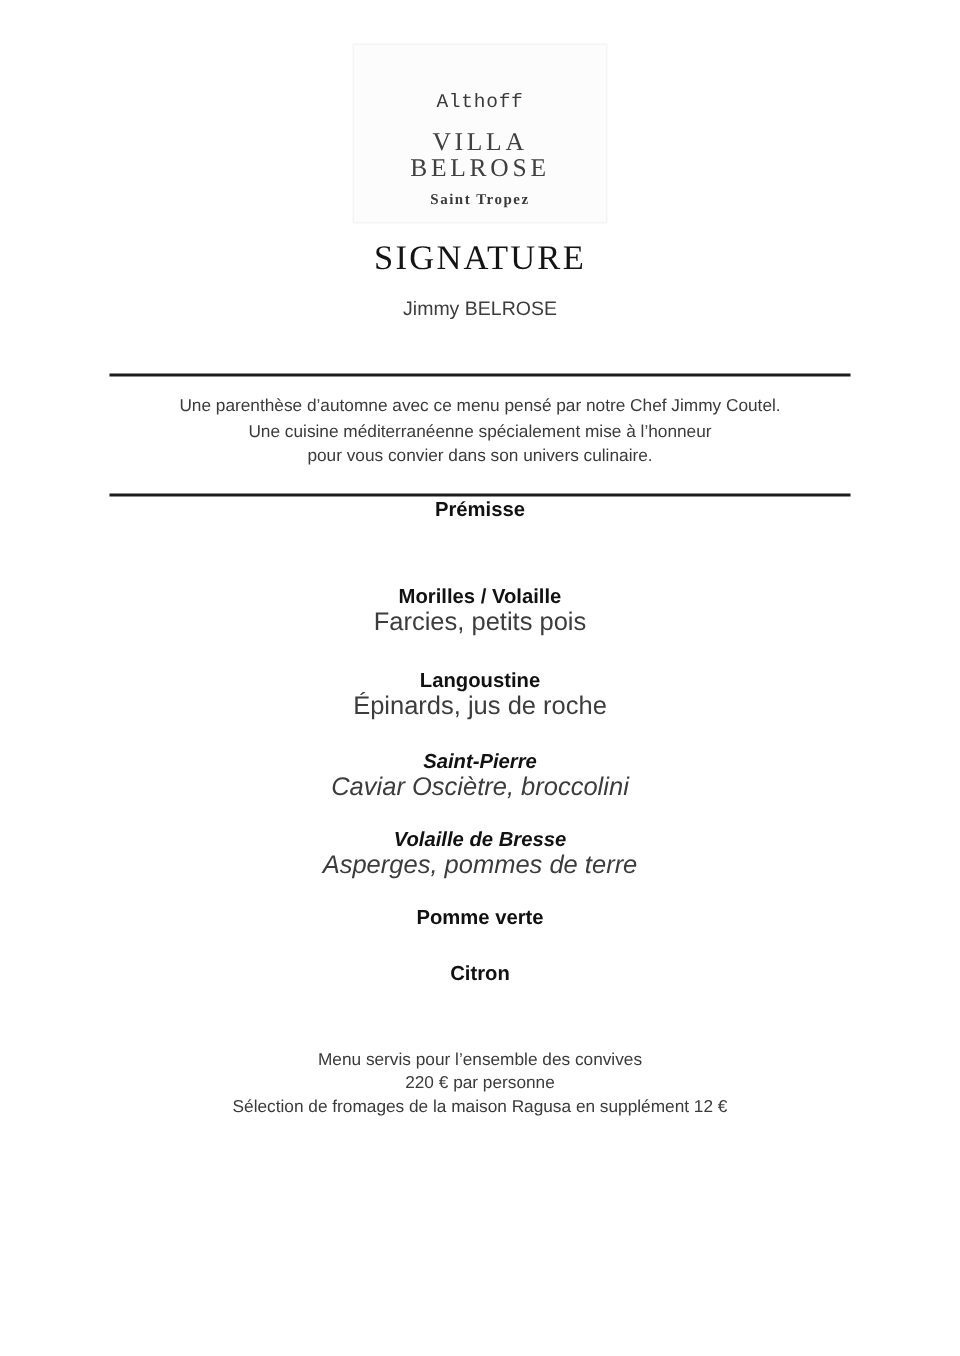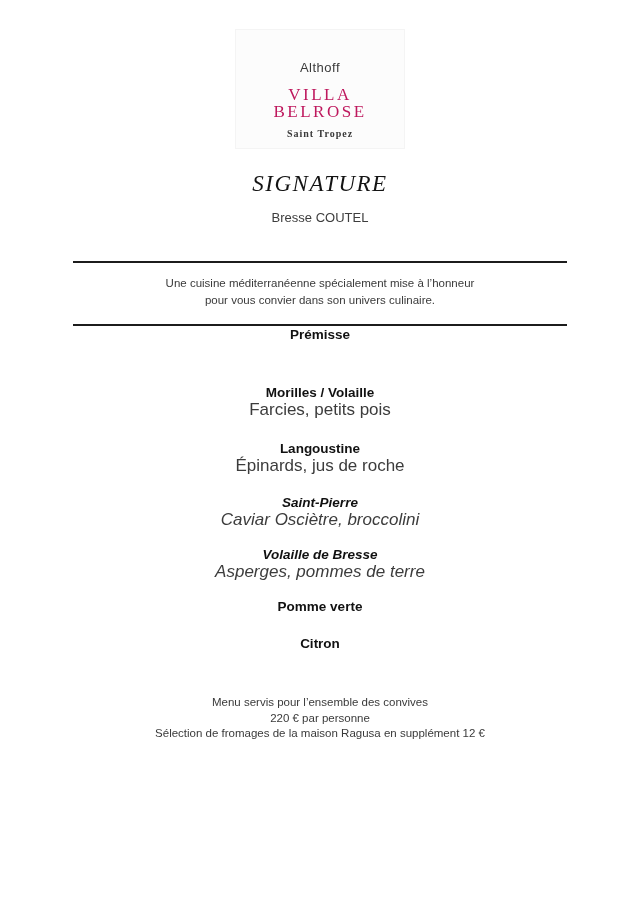--- a/index.html
+++ b/index.html
@@ -19,43 +19,42 @@
   
   .logo-box {
     width: 168px; height: 118px;
     margin: 30px auto 0 auto;
     background: #fcfcfc;
     box-shadow: 0 0 0 1px #f4f4f4;
     display: flex; flex-direction: column; align-items: center;
   }
   .logo-brand {
     margin-top: 30px;
-    font-family: Liberation Sans, sans-serif;
+    font-family: Liberation Mono, monospace;
     font-size: 13px; letter-spacing: 0.5px; color: #3a3a3a; text-align: center;
   }
   .logo-name {
     margin-top: 11px;
     font-family: "Liberation Serif", serif;
     font-size: 17px; line-height: 17px; letter-spacing: 2.5px;
-    color: #be185d;
+    color: #404040;
     text-align: center;
   }
   .logo-location {
     margin-top: 8px;
     font-family: "Liberation Serif", serif;
     font-weight: bold;
     font-size: 10px; letter-spacing: 1px; color: #3a3a3a;
   }
   
   .menu-title {
-    margin-top: 23px;
+    margin-top: 11px;
     font-family: "Liberation Serif", serif;
     font-size: 23px; letter-spacing: 1.5px;
     color: #141414;
-    font-style: italic;
   }
   .chef-name {
     margin-top: 13px;
     font-size: 13px; color: #3d3d3d;
   }
   
   .rule {
     width: 494px;
     border: none;
     border-top: 2px solid #1c1c1c;
@@ -98,25 +97,26 @@
 <div class="page">
 
   <div class="logo-box">
     <div class="logo-brand">Althoff</div>
     <div class="logo-name">VILLA</div>
     <div class="logo-name" style="margin-top:0;">BELROSE</div>
     <div class="logo-location">Saint Tropez</div>
   </div>
 
   <div class="menu-title">SIGNATURE</div>
-  <div class="chef-name">Bresse COUTEL</div>
+  <div class="chef-name">Jimmy BELROSE</div>
 
   <hr class="rule rule-top">
 
   <div class="intro">
+    <div>Une parenthèse d’automne avec ce menu pensé par notre Chef Jimmy Coutel.</div>
     <div>Une cuisine méditerranéenne spécialement mise à l’honneur</div>
     <div>pour vous convier dans son univers culinaire.</div>
   </div>
 
   <hr class="rule rule-bottom">
 
   <div class="menu-list">
 
     <div class="menu-item gap-41">
       <div class="name">Prémisse</div>

